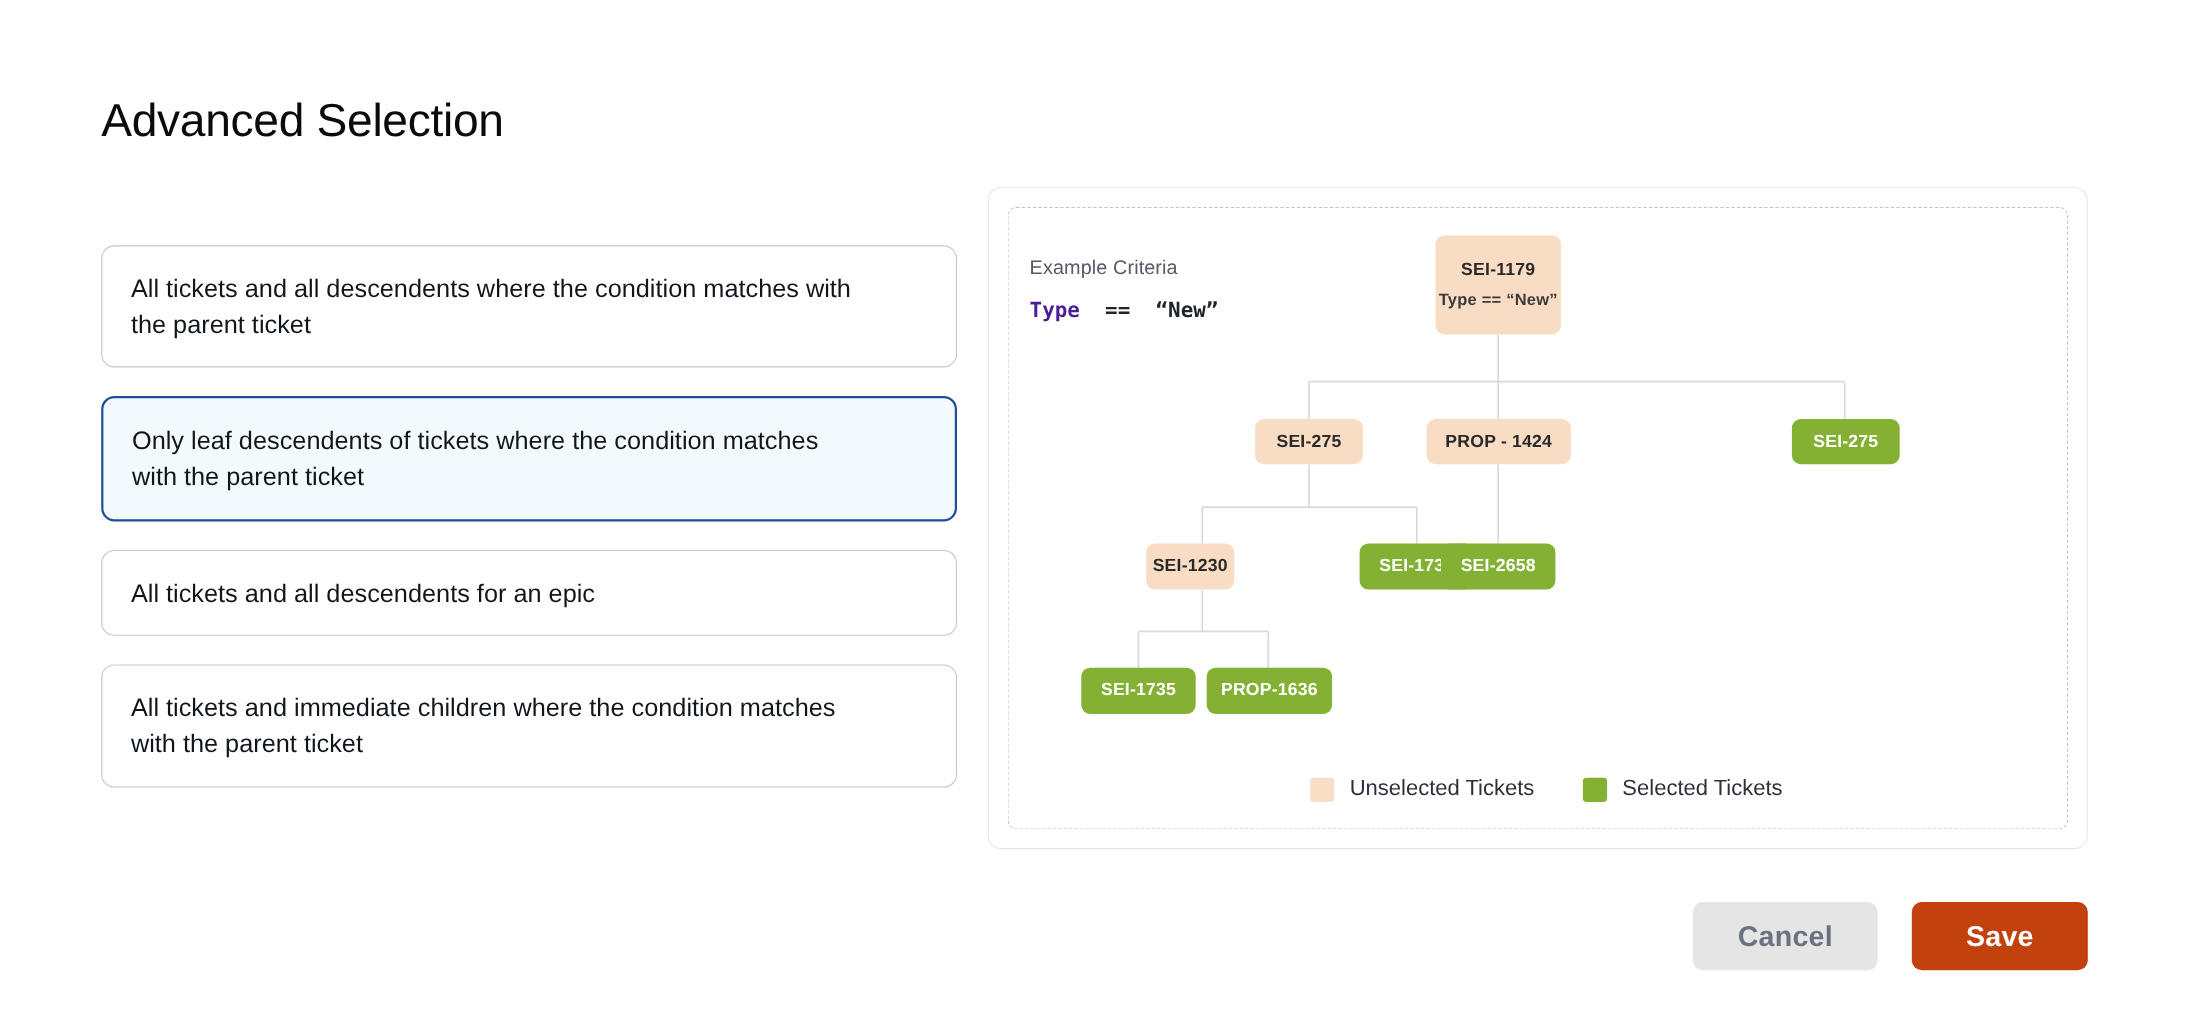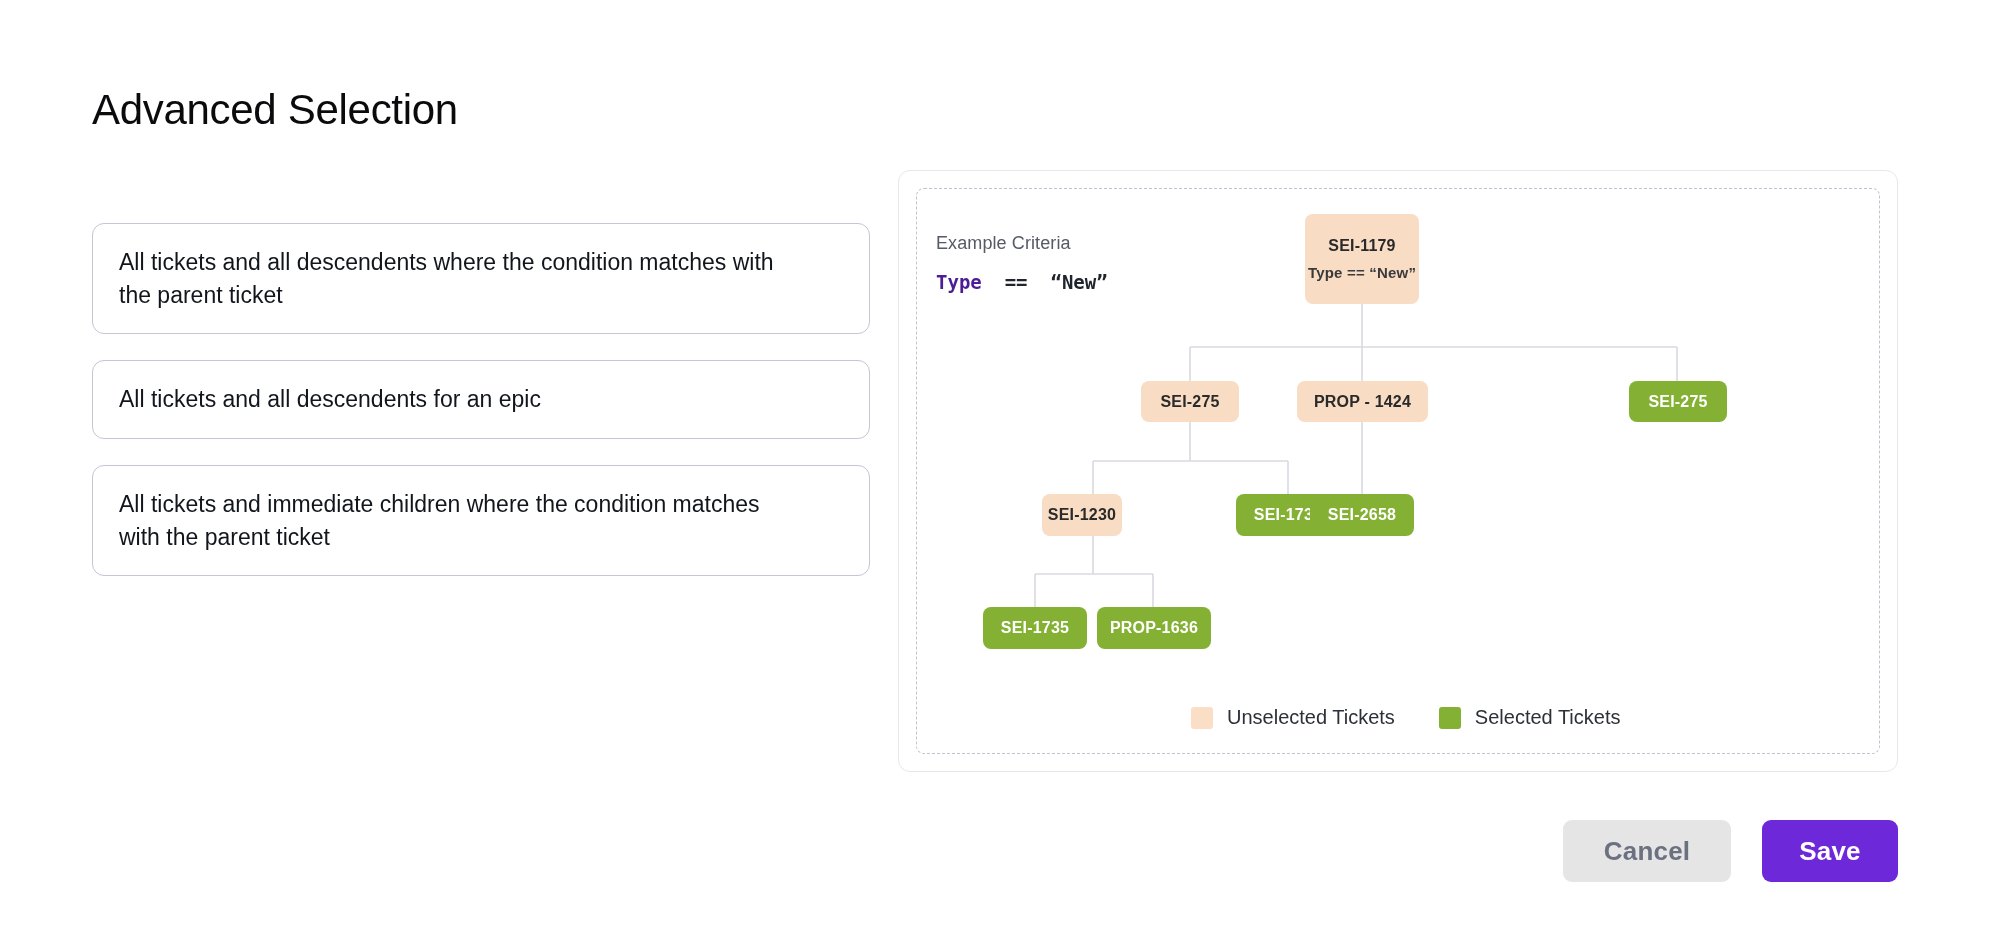--- a/index.html
+++ b/index.html
@@ -205,37 +205,40 @@
     cursor: pointer;
     letter-spacing: 0.2px;
   }
   .btn-cancel {
     width: 168px;
     height: 62px;
     background: #e5e5e5;
     color: #6b7180;
   }
   .btn-save {
-    width: 136px;
+    width: 160px;
     height: 62px;
-    background: #6d28d9;
+    background: #c2410c;
     color: #ffffff;
   }
 </style>
 </head>
 <body>
 
 <h1 class="page-title">Advanced Selection</h1>
 
 <div class="options-col">
 
   <div class="option">
     <span class="opt-text">All tickets and all descendents where the condition matches with the parent ticket</span>
   </div>
 
+  <div class="option selected">
+    <span class="opt-text">Only leaf descendents of tickets where the condition matches with the parent ticket</span>
+  </div>
 
   <div class="option">
     <span class="opt-text">All tickets and all descendents for an epic</span>
   </div>
 
   <div class="option">
     <span class="opt-text">All tickets and immediate children where the condition matches with the parent ticket</span>
   </div>
 
 </div>

